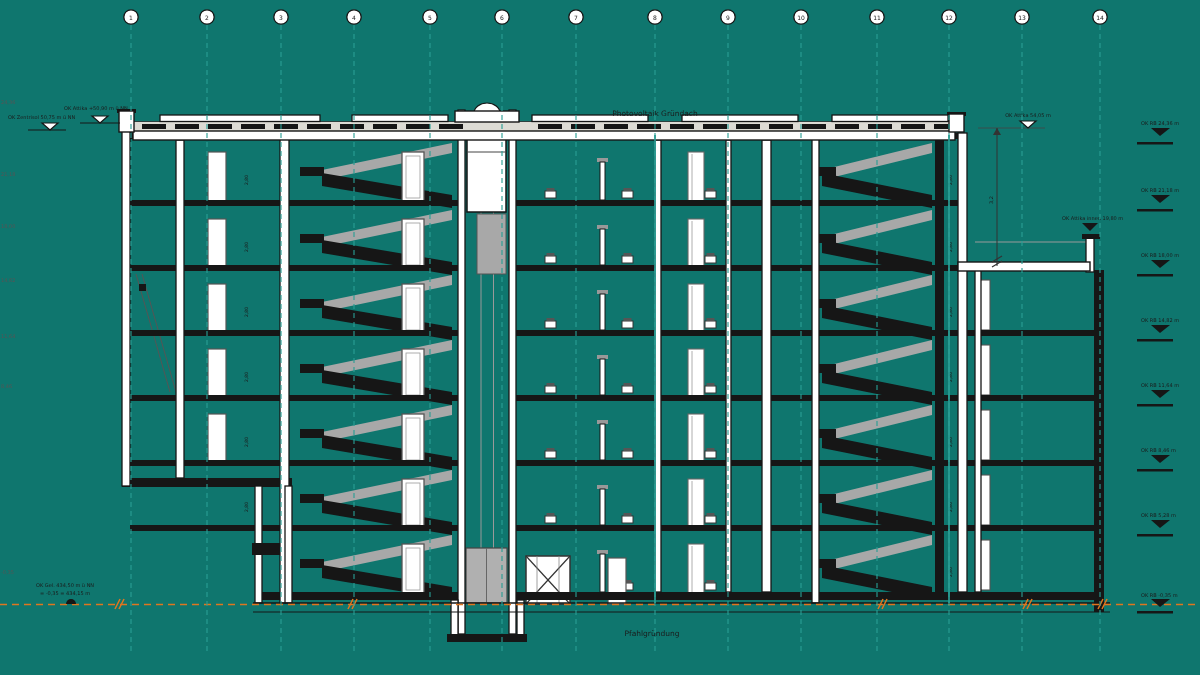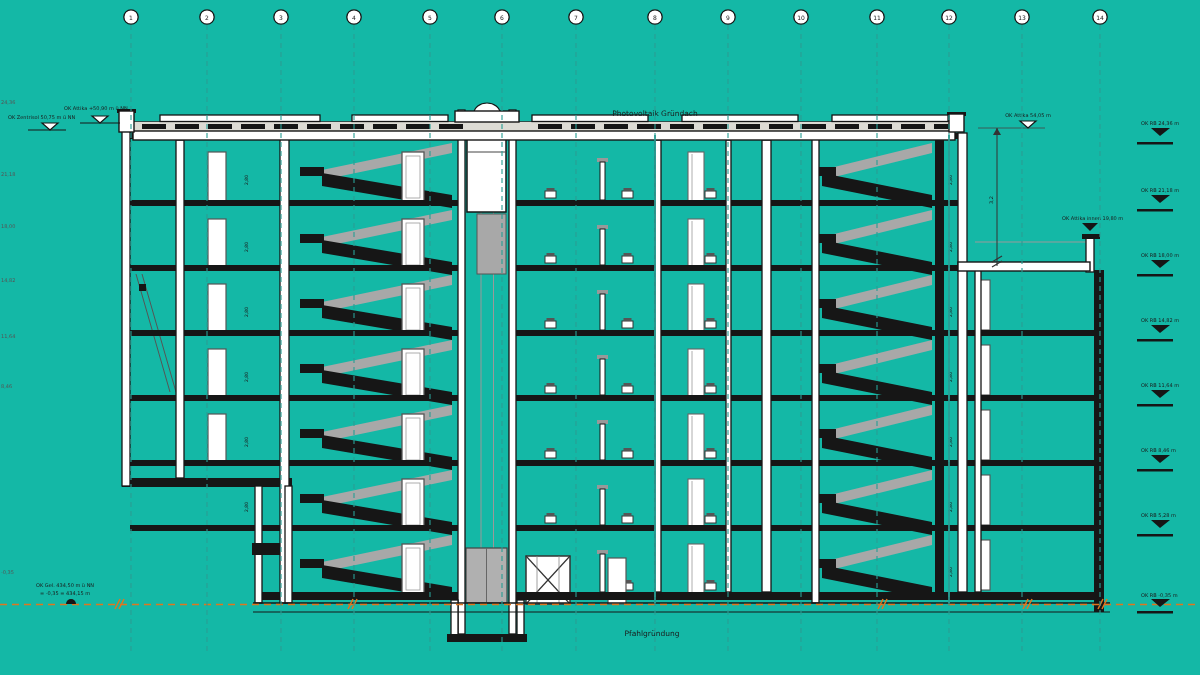--- a/index.html
+++ b/index.html
@@ -1,16 +1,16 @@
 <!DOCTYPE html>
 <html><head>
 <meta charset="utf-8">
 <style>
   html,body{margin:0;padding:0;background:#fff;}
-  .canvas{position:relative;width:1200px;height:675px;background:#14b8a6;overflow:hidden;}
+  .canvas{position:relative;width:1200px;height:675px;background:#0f766e;overflow:hidden;}
   svg{position:absolute;left:0;top:0;}
   text{font-family:"DejaVu Sans",sans-serif;fill:#1b1b1b;}
   .t5{font-size:5px;}
   .t45{font-size:4.5px;}
   .t6{font-size:6px;}
   .t7{font-size:7.5px;}
   .gray{fill:#555;}
 </style>
 </head>
 <body>

